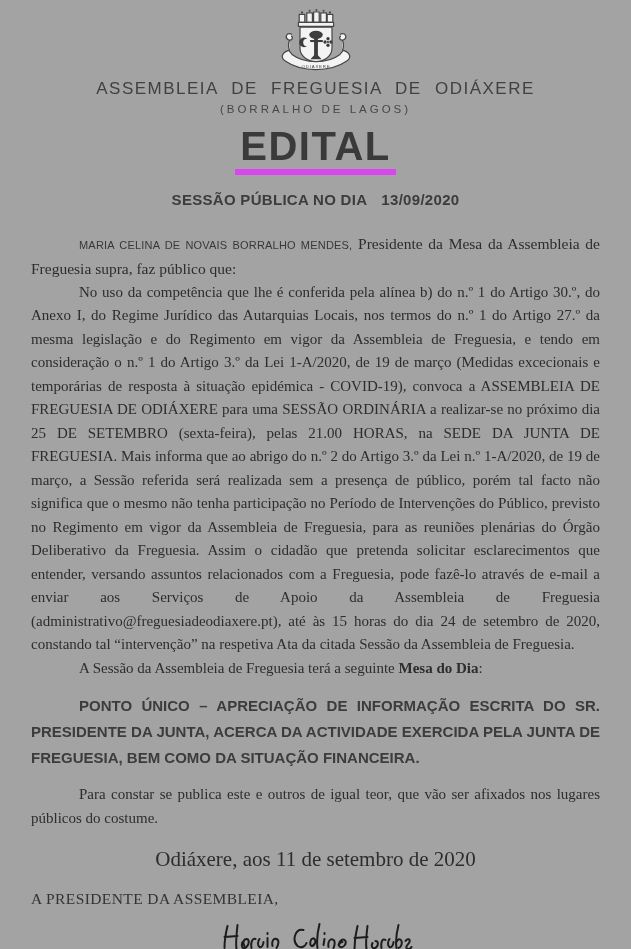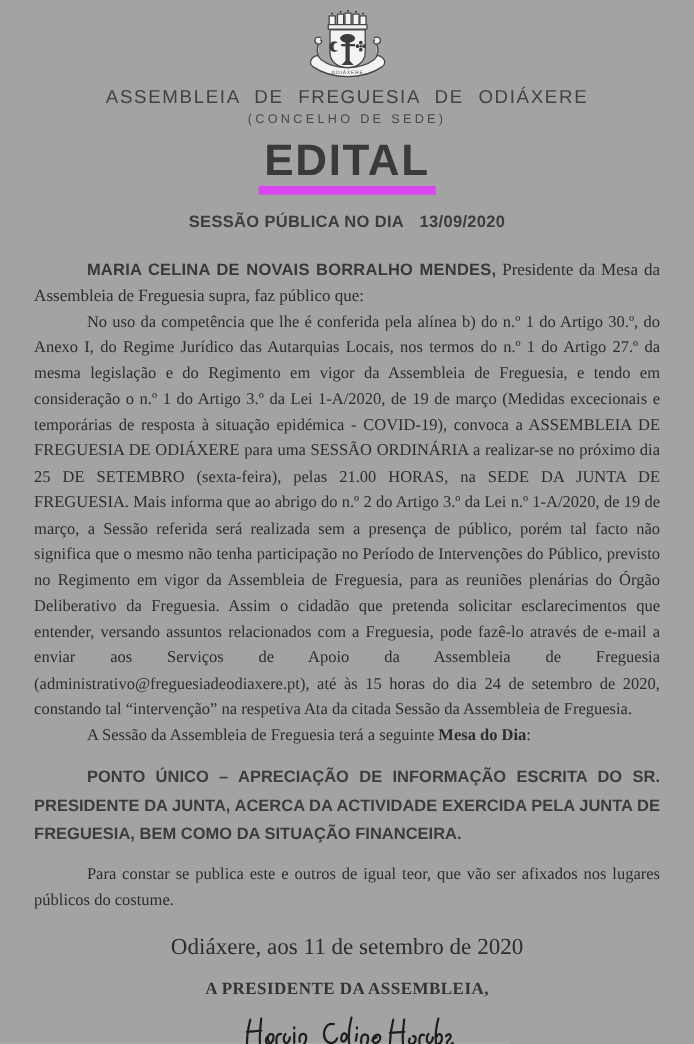--- a/index.html
+++ b/index.html
@@ -29,52 +29,52 @@
     font-size:11.5px; color:#474747;
     letter-spacing:3px; line-height:14px;
   }
 
   .title-wrap { text-align:center; margin-top:10px; }
   .doc-title {
     display:inline-block;
     font-family:"Liberation Sans","DejaVu Sans",sans-serif;
     font-weight:bold; font-size:40px; line-height:1.02;
     letter-spacing:1.5px; color:#3a3a3a;
-    border-bottom:8px solid #d946ef; padding:0 5px 2px 5px;
+    border-bottom:6px solid #d946ef; padding:0 5px 2px 5px;
   }
 
   .session {
     margin-top:16px; text-align:center;
     font-family:"Liberation Sans","DejaVu Sans",sans-serif;
     font-weight:bold; font-size:15px; color:#3c3c3c; letter-spacing:.3px;
   }
   .session .date { margin-left:14px; }
 
   p.para {
     margin:0; text-align:justify; text-indent:48px;
     font-size:15px; line-height:23.5px; color:#2d2d2d;
   }
   p.intro { margin-top:24px; font-size:15.5px; line-height:24px; }
   p.intro .name {
     font-family:"Liberation Sans","DejaVu Sans",sans-serif;
-    font-weight:bold; font-size:15px; letter-spacing:.2px; color:#383838;
+    font-weight:normal; font-size:11px; letter-spacing:.2px; color:#383838;
   }
   .ordem-bold { font-weight:bold; }
 
   p.ponto {
     margin:13px 0 0 0; text-align:justify; text-indent:48px;
     font-family:"Liberation Sans","DejaVu Sans",sans-serif;
     font-weight:bold; font-size:15px; line-height:26px; color:#3c3c3c;
   }
   p.closing { margin-top:12px; }
 
   .center-line { margin-top:17px; text-align:center; font-size:21px; }
   .sig-head {
-    margin-top:18px; text-align:center;
-    font-weight:bold; font-size:15.5px; letter-spacing:.4px; color:#333;
+    margin-top:18px; 
+    font-weight:normal; font-size:15.5px; letter-spacing:.4px; color:#333;
   }
   .signature { margin-top:4px; text-align:center; height:50px; }
 </style>
 </head>
 <body>
 
 <div class="page">
 
   <div class="crest-wrap">
     <svg width="74" height="64" viewBox="14 7 92 80" xmlns="http://www.w3.org/2000/svg">
@@ -120,21 +120,21 @@
         <circle cx="75" cy="53.5" r="2.1"></circle>
         <circle cx="75" cy="49.5" r="1.4"></circle>
       </g>
 
       <path d="M26 60 C18 62 15 69 21 73 C31 80 44 84 60 84 C76 84 89 80 99 73 C105 69 102 62 94 60 L90 65 C82 71 72 74 60 74 C48 74 38 71 30 65 Z" fill="#ffffff" stroke="#3a3a3a" stroke-width="1.5" stroke-linejoin="round"></path>
       <text x="60" y="81.5" text-anchor="middle" font-size="5.5" letter-spacing="1" fill="#3a3a3a" font-family="Liberation Sans, DejaVu Sans, sans-serif">ODIÁXERE</text>
     </svg>
   </div>
 
   <div class="org-name">ASSEMBLEIA DE FREGUESIA DE ODIÁXERE</div>
-  <div class="org-sub">(CONCELHO DE SEDE)</div>
+  <div class="org-sub">(BORRALHO DE LAGOS)</div>
 
   <div class="title-wrap">
     <span class="doc-title">EDITAL</span>
   </div>
 
   <div class="session">
     <span>SESSÃO PÚBLICA NO DIA</span><span class="date">13/09/2020</span>
   </div>
 
   <p class="para intro"><span class="name">MARIA CELINA DE NOVAIS BORRALHO MENDES,</span><span> Presidente da Mesa da Assembleia de Freguesia supra, faz público que:</span></p>

